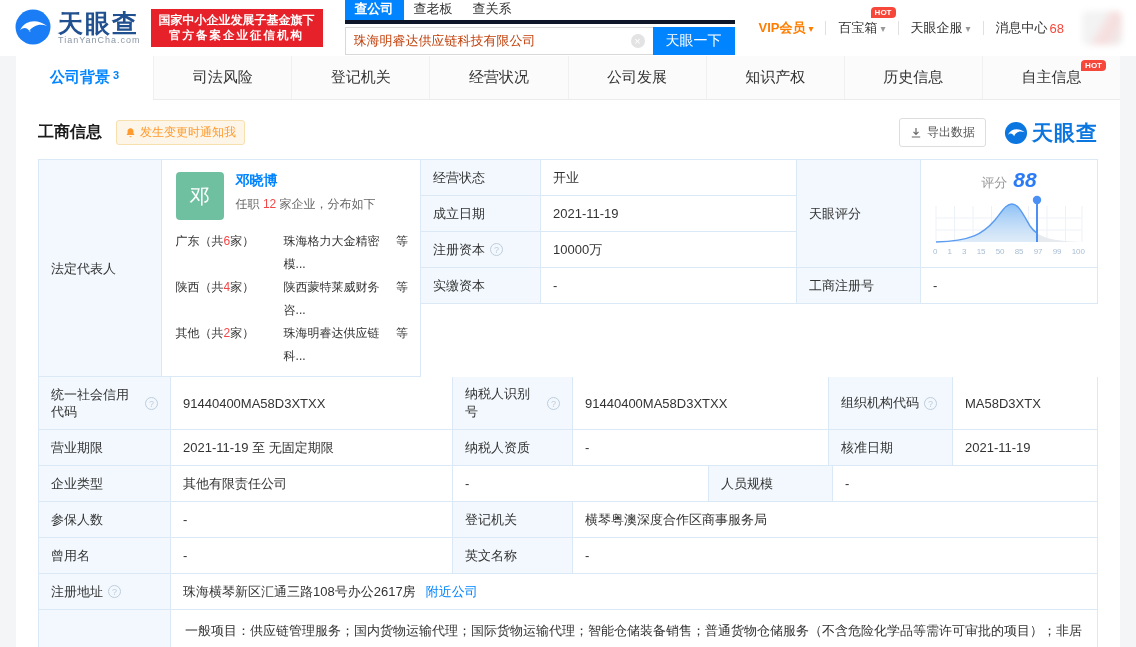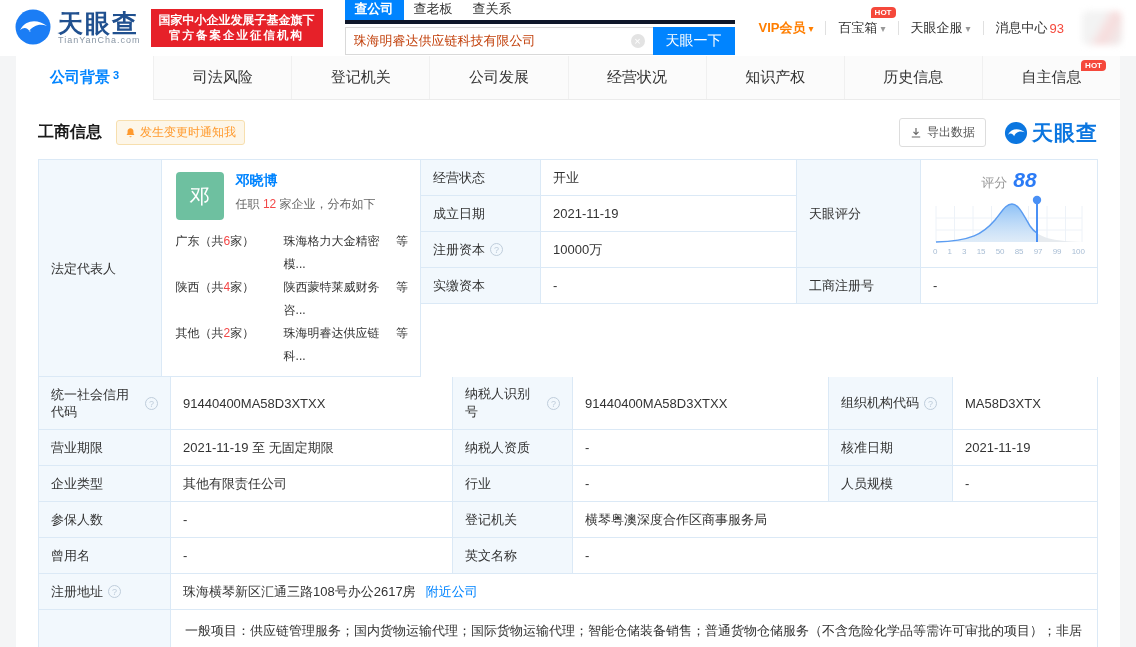--- a/index.html
+++ b/index.html
@@ -141,44 +141,44 @@
       <span class="caret">▾</span>
     </span>
     <span class="menu-divider"></span>
     <span class="menu-item">
       <span>天眼企服</span>
       <span class="caret">▾</span>
     </span>
     <span class="menu-divider"></span>
     <span class="menu-item">
       <span>消息中心</span>
-      <span class="msg-count">93</span>
+      <span class="msg-count">68</span>
     </span>
     <span class="avatar-blur"></span>
   </div>
 </div>
 
 <div class="card">
 
   <div class="navbar">
     <div class="nav-tab active">
       <span>公司背景</span>
       <span class="tab-count">3</span>
     </div>
     <div class="nav-tab">
         <span>司法风险</span>
       </div>
     <div class="nav-tab">
         <span>登记机关</span>
       </div>
     <div class="nav-tab">
+        <span>经营状况</span>
+      </div>
+    <div class="nav-tab">
         <span>公司发展</span>
-      </div>
-    <div class="nav-tab">
-        <span>经营状况</span>
       </div>
     <div class="nav-tab">
         <span>知识产权</span>
       </div>
     <div class="nav-tab">
         <span>历史信息</span>
       </div>
     <div class="nav-tab">
       <span>自主信息</span>
       <span class="nav-hot">HOT</span>
@@ -361,23 +361,20 @@
           <span>核准日期</span>
         </div>
       <div class="cell val w-v3 h36">2021-11-19</div>
     </div>
 
     <div class="row">
       <div class="cell lab w-l1 h36">
           <span>企业类型</span>
         </div>
       <div class="cell val w-v1 h36">其他有限责任公司</div>
-      <div class="cell lab w-l2 h36">
-          <span>行业</span>
-        </div>
       <div class="cell val w-v2 h36">-</div>
       <div class="cell lab w-l3 h36">
           <span>人员规模</span>
         </div>
       <div class="cell val w-v3 h36">-</div>
     </div>
 
     <div class="row">
       <div class="cell lab w-l1 h36">
           <span>参保人数</span>

